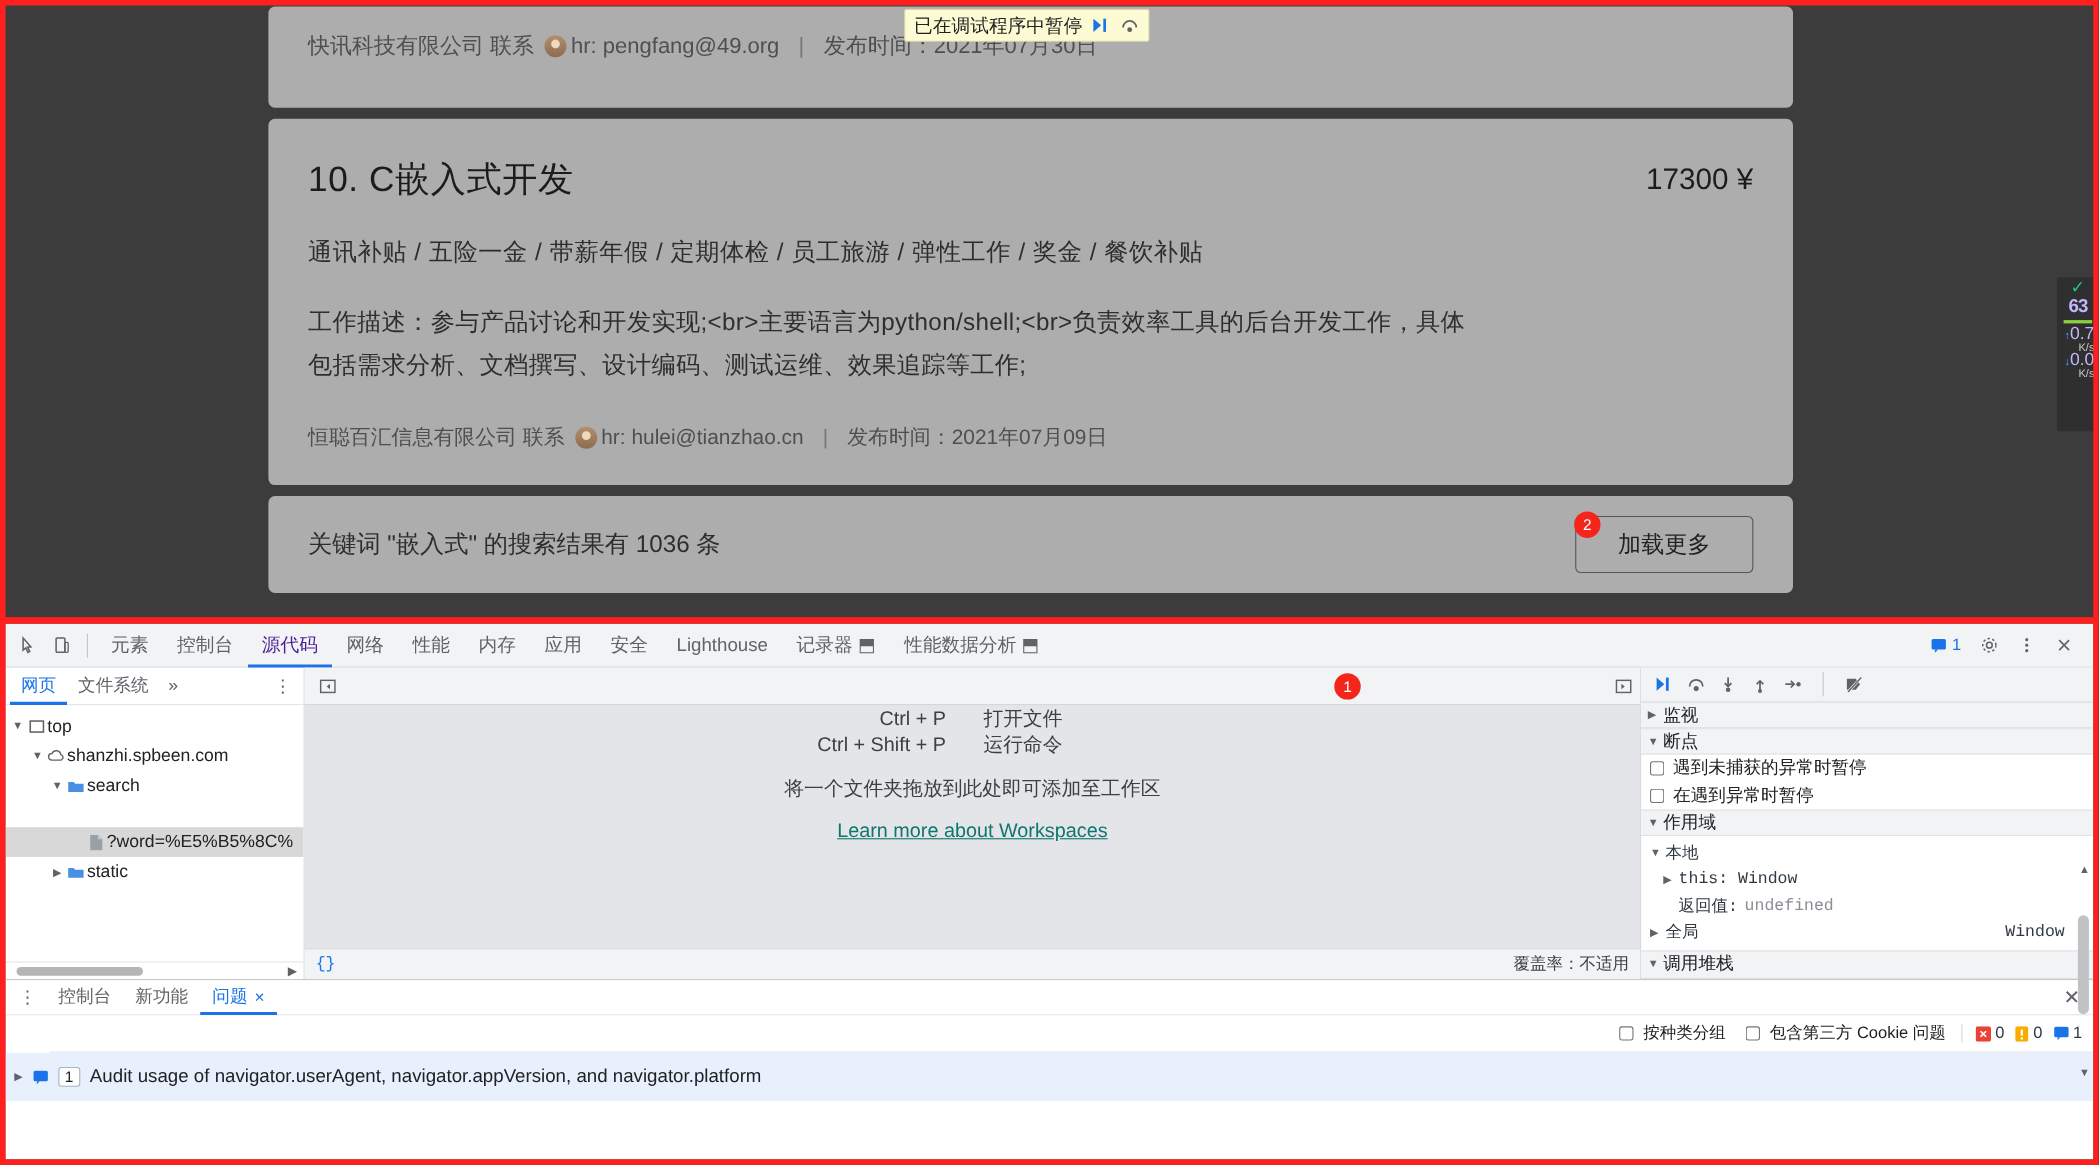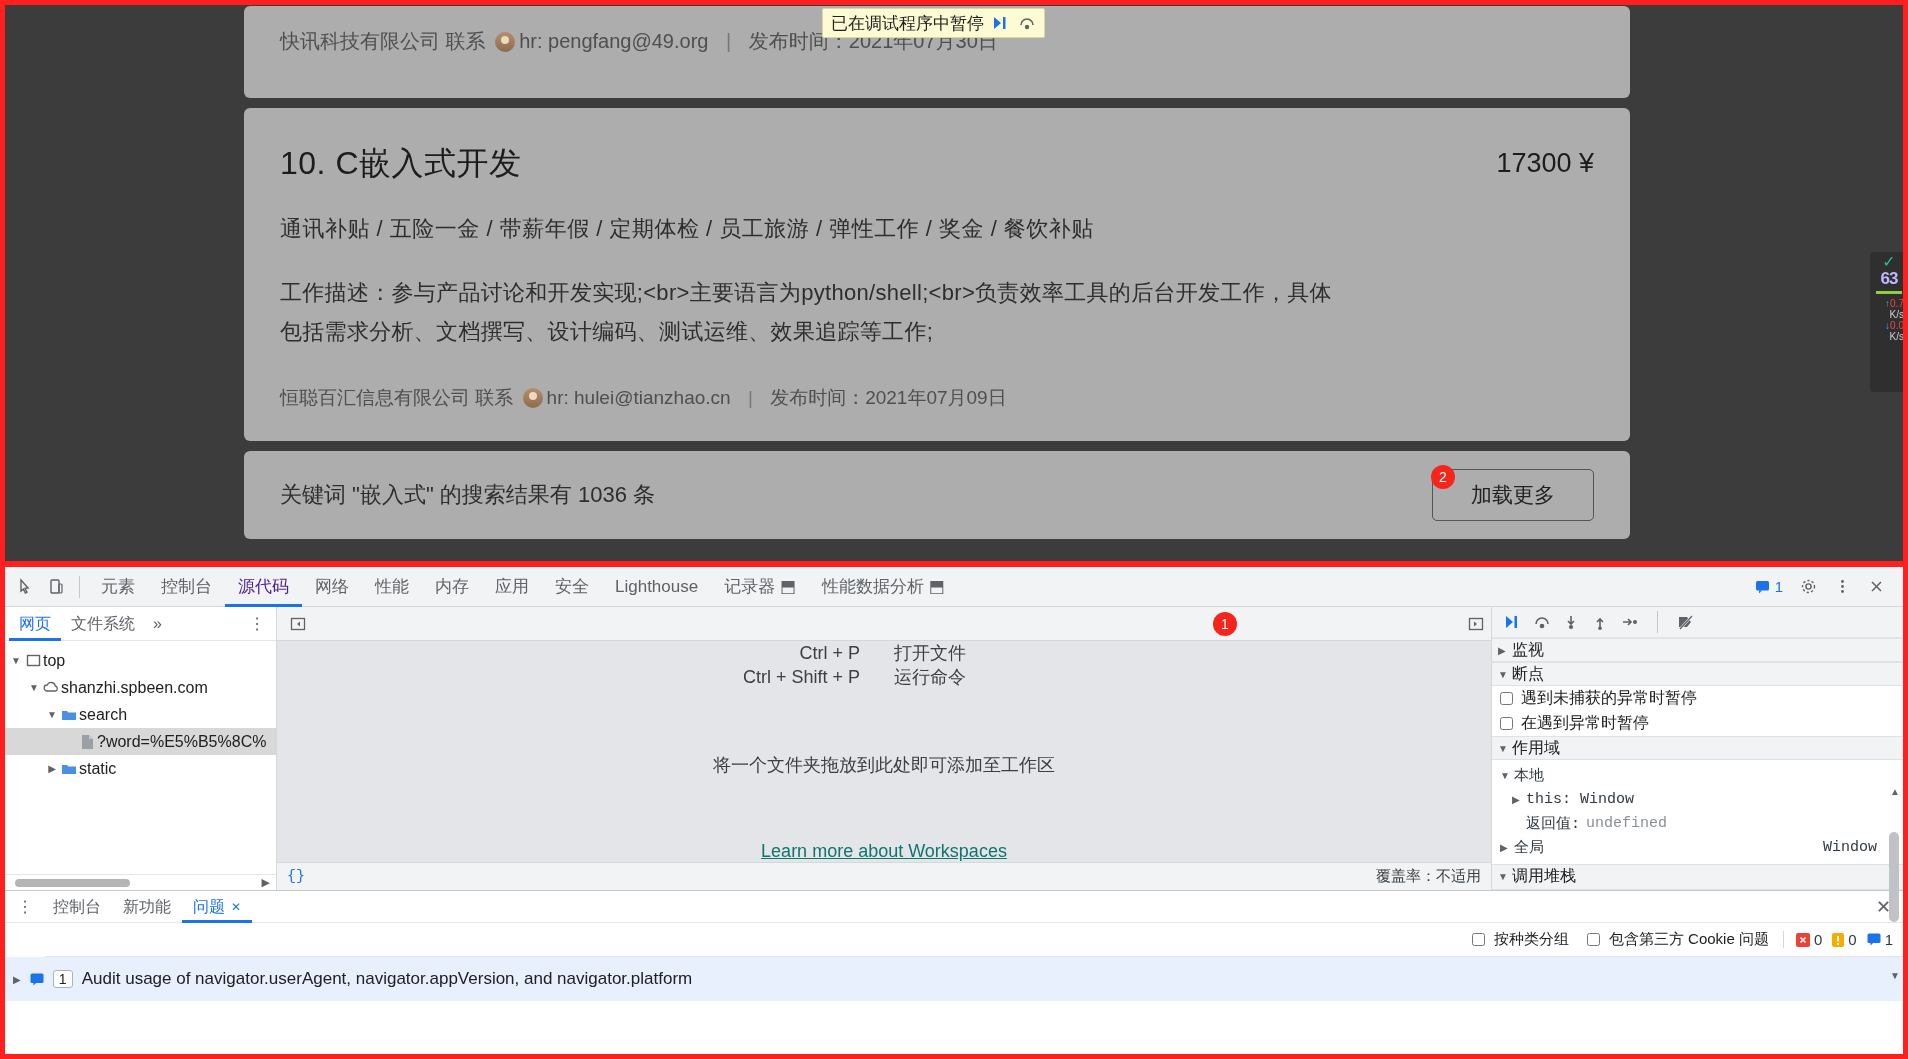--- a/index.html
+++ b/index.html
@@ -73,21 +73,21 @@
   
   #net-widget {
     position:absolute; right:0; top:252px; width:38px; height:140px;
     background:#2f2f2f; color:#cfcfcf; font-size:10px; z-index:54;
     border-radius:3px 0 0 3px; padding:3px 2px; text-align:center;
   }
   #net-widget .nw-check { color:#26c281; font-size:16px; line-height:14px; }
   #net-widget .nw-num { color:#c4b5fd; font-size:17px; font-weight:bold; letter-spacing:-1px; }
   #net-widget .nw-bar { height:3px; background:#8ccf3f; margin:2px 4px 4px 4px; }
   #net-widget .nw-row { text-align:right; padding-right:2px; line-height:11px; }
-  #net-widget .nw-row b { color:#ef4444; font-size:10px; font-weight:normal; }
+  #net-widget .nw-row b { color:#c4b5fd; font-size:16px; font-weight:normal; }
   #net-widget .nw-u { color:#4da3ff; }
   #net-widget .nw-d { color:#4da3ff; }
 
   
   #devtools {
     position:absolute; left:5px; top:567px; width:1898px; height:487px;
     background:#fff; overflow:hidden; font-size:16px; color:#303942;
   }
   .dt-topbar {
     height:40px; display:flex; align-items:center; background:#f1f3f4;
@@ -117,21 +117,21 @@
   .tw { width:14px; text-align:center; color:#5f6368; font-size:10px; }
   .ti { width:20px; display:flex; align-items:center; justify-content:center; }
   .tlabel { color:#202124; }
   .nav-hscroll { height:16px; border-top:1px solid #e3e5e8; display:flex; align-items:center; position:relative; }
   .nav-hscroll .thumb { position:absolute; left:10px; top:4px; height:8px; width:115px; background:#b5b5b5; border-radius:4px;}
   .nav-hscroll .arr { position:absolute; right:6px; top:1px; color:#5f6368; font-size:11px;}
 
   
   .editor-pane { flex:1; background:#e3e5e8; position:relative; display:flex; flex-direction:column; }
   .editor-topbar { height:34px; border-bottom:1px solid #d5d7da; display:flex; align-items:center; padding-left:6px; background:#f1f3f4;}
-  .editor-empty { flex:1; display:flex; flex-direction:column; align-items:center; justify-content:space-between; gap:16px; }
+  .editor-empty { flex:1; display:flex; flex-direction:column; align-items:center; justify-content:flex-start; gap:16px; }
   .shortcut-row { display:flex; align-items:center; font-size:18px; color:#3c4043; }
   .shortcut-row .keys { width:190px; text-align:right; padding-right:34px; }
   .shortcut-row .what { width:170px; text-align:left; }
   .drop-hint { font-size:18px; color:#3c4043; }
   .ws-link { font-size:18px; color:#0f766e; text-decoration:underline; cursor:pointer; }
   .editor-status { height:28px; border-top:1px solid #d5d7da; background:#f1f3f4; display:flex; align-items:center; padding:0 10px; font-size:15px; color:#3c4043;}
   .brace { color:#1a73e8; font-family:"Liberation Mono", monospace; cursor:pointer;}
   .coverage { margin-left:auto; }
 
   
@@ -325,21 +325,21 @@
           </div>
           <div class="tree-row" style="padding-left: 40px;">
             <span class="tw">▼</span>
             <span class="ti">
               <svg width="16" height="14" viewBox="0 0 16 14">
                 <path d="M1 3h5l1.4 1.6H15V12H1z" fill="#4a90e2"></path>
               </svg>
             </span>
             <span class="tlabel">search</span>
           </div>
-          <div class="tree-row selected" style="padding-left: 58px;">
+          <div class="tree-row selected" style="padding-left: 58px; margin-top: 24px;">
             <span class="tw"></span>
             <span class="ti">
               <svg width="13" height="16" viewBox="0 0 13 16">
                 <path d="M1 1h7l4 4v10H1z" fill="#9aa0a6"></path>
                 <path d="M8 1v4h4" fill="#c5c9cd"></path>
               </svg>
             </span>
             <span class="tlabel">?word=%E5%B5%8C%</span>
           </div>
           <div class="tree-row" style="padding-left: 40px;">

